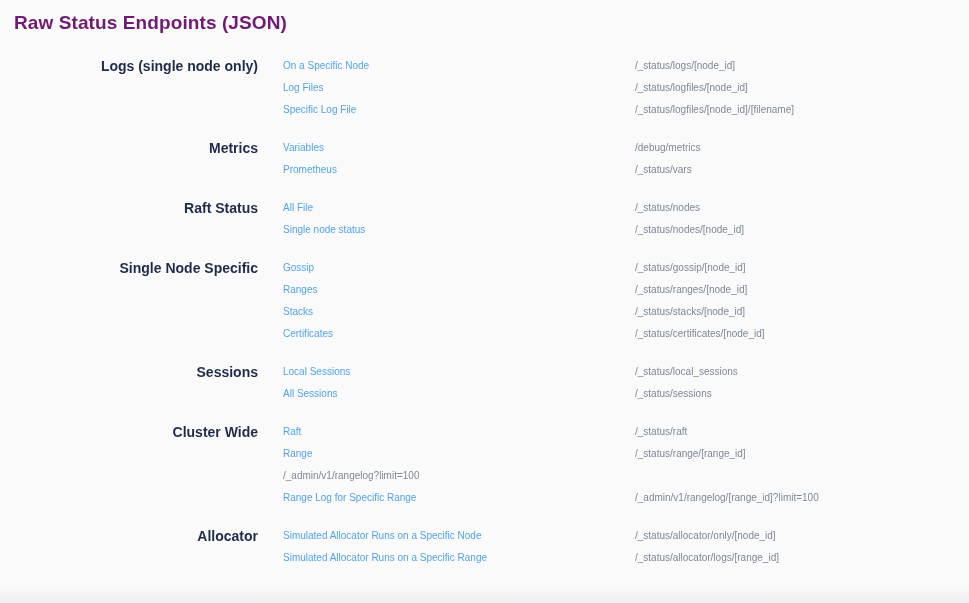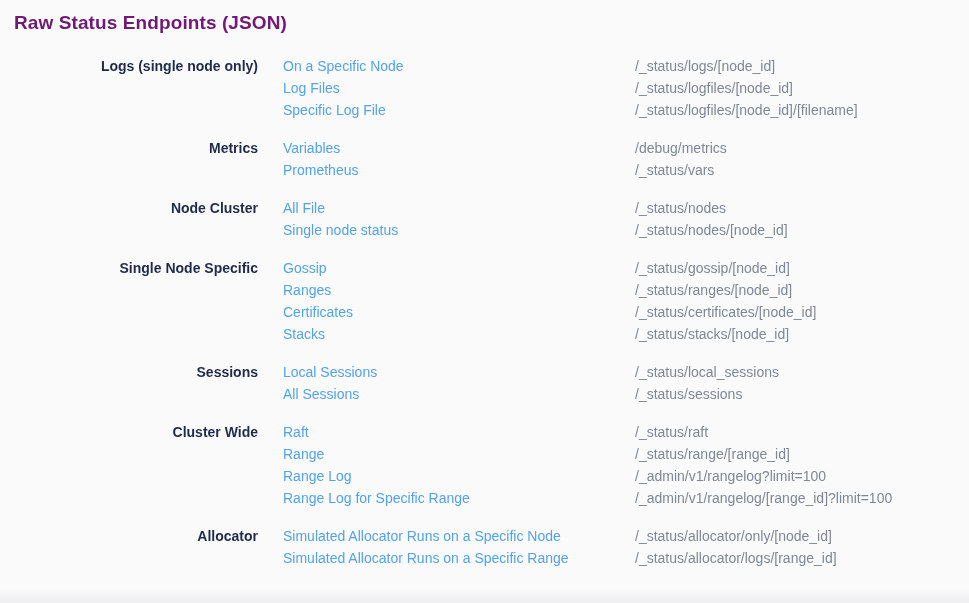--- a/index.html
+++ b/index.html
@@ -50,28 +50,28 @@
     margin-left: 25px;
   }
   .row {
     display: flex;
     height: 22px;
     line-height: 22px;
   }
   .link {
     flex: 0 0 352px;
     width: 352px;
-    font-size: 14px;
+    font-size: 10px;
     color: #54a3e7;
     text-decoration: none;
     white-space: nowrap;
     cursor: pointer;
   }
   .path {
-    font-size: 14px;
+    font-size: 10px;
     color: #7e8895;
     white-space: nowrap;
     text-align: right;
   }
   .bottom-strip {
     position: absolute;
     left: 0;
     right: 0;
     bottom: 0;
     height: 14px;
@@ -109,21 +109,21 @@
             <a class="link" href="#">Variables</a>
             <div class="path">/debug/metrics</div>
           </div>
           <div class="row">
             <a class="link" href="#">Prometheus</a>
             <div class="path">/_status/vars</div>
           </div>
         </div>
       </div>
       <div class="group">
-        <div class="category">Node Cluster</div>
+        <div class="category">Raft Status</div>
         <div class="rows">
           <div class="row">
             <a class="link" href="#">All File</a>
             <div class="path">/_status/nodes</div>
           </div>
           <div class="row">
             <a class="link" href="#">Single node status</a>
             <div class="path">/_status/nodes/[node_id]</div>
           </div>
         </div>
@@ -133,27 +133,27 @@
         <div class="rows">
           <div class="row">
             <a class="link" href="#">Gossip</a>
             <div class="path">/_status/gossip/[node_id]</div>
           </div>
           <div class="row">
             <a class="link" href="#">Ranges</a>
             <div class="path">/_status/ranges/[node_id]</div>
           </div>
           <div class="row">
+            <a class="link" href="#">Stacks</a>
+            <div class="path">/_status/stacks/[node_id]</div>
+          </div>
+          <div class="row">
             <a class="link" href="#">Certificates</a>
             <div class="path">/_status/certificates/[node_id]</div>
           </div>
-          <div class="row">
-            <a class="link" href="#">Stacks</a>
-            <div class="path">/_status/stacks/[node_id]</div>
-          </div>
         </div>
       </div>
       <div class="group">
         <div class="category">Sessions</div>
         <div class="rows">
           <div class="row">
             <a class="link" href="#">Local Sessions</a>
             <div class="path">/_status/local_sessions</div>
           </div>
           <div class="row">
@@ -167,21 +167,20 @@
         <div class="rows">
           <div class="row">
             <a class="link" href="#">Raft</a>
             <div class="path">/_status/raft</div>
           </div>
           <div class="row">
             <a class="link" href="#">Range</a>
             <div class="path">/_status/range/[range_id]</div>
           </div>
           <div class="row">
-            <a class="link" href="#">Range Log</a>
             <div class="path">/_admin/v1/rangelog?limit=100</div>
           </div>
           <div class="row">
             <a class="link" href="#">Range Log for Specific Range</a>
             <div class="path">/_admin/v1/rangelog/[range_id]?limit=100</div>
           </div>
         </div>
       </div>
       <div class="group">
         <div class="category">Allocator</div>

